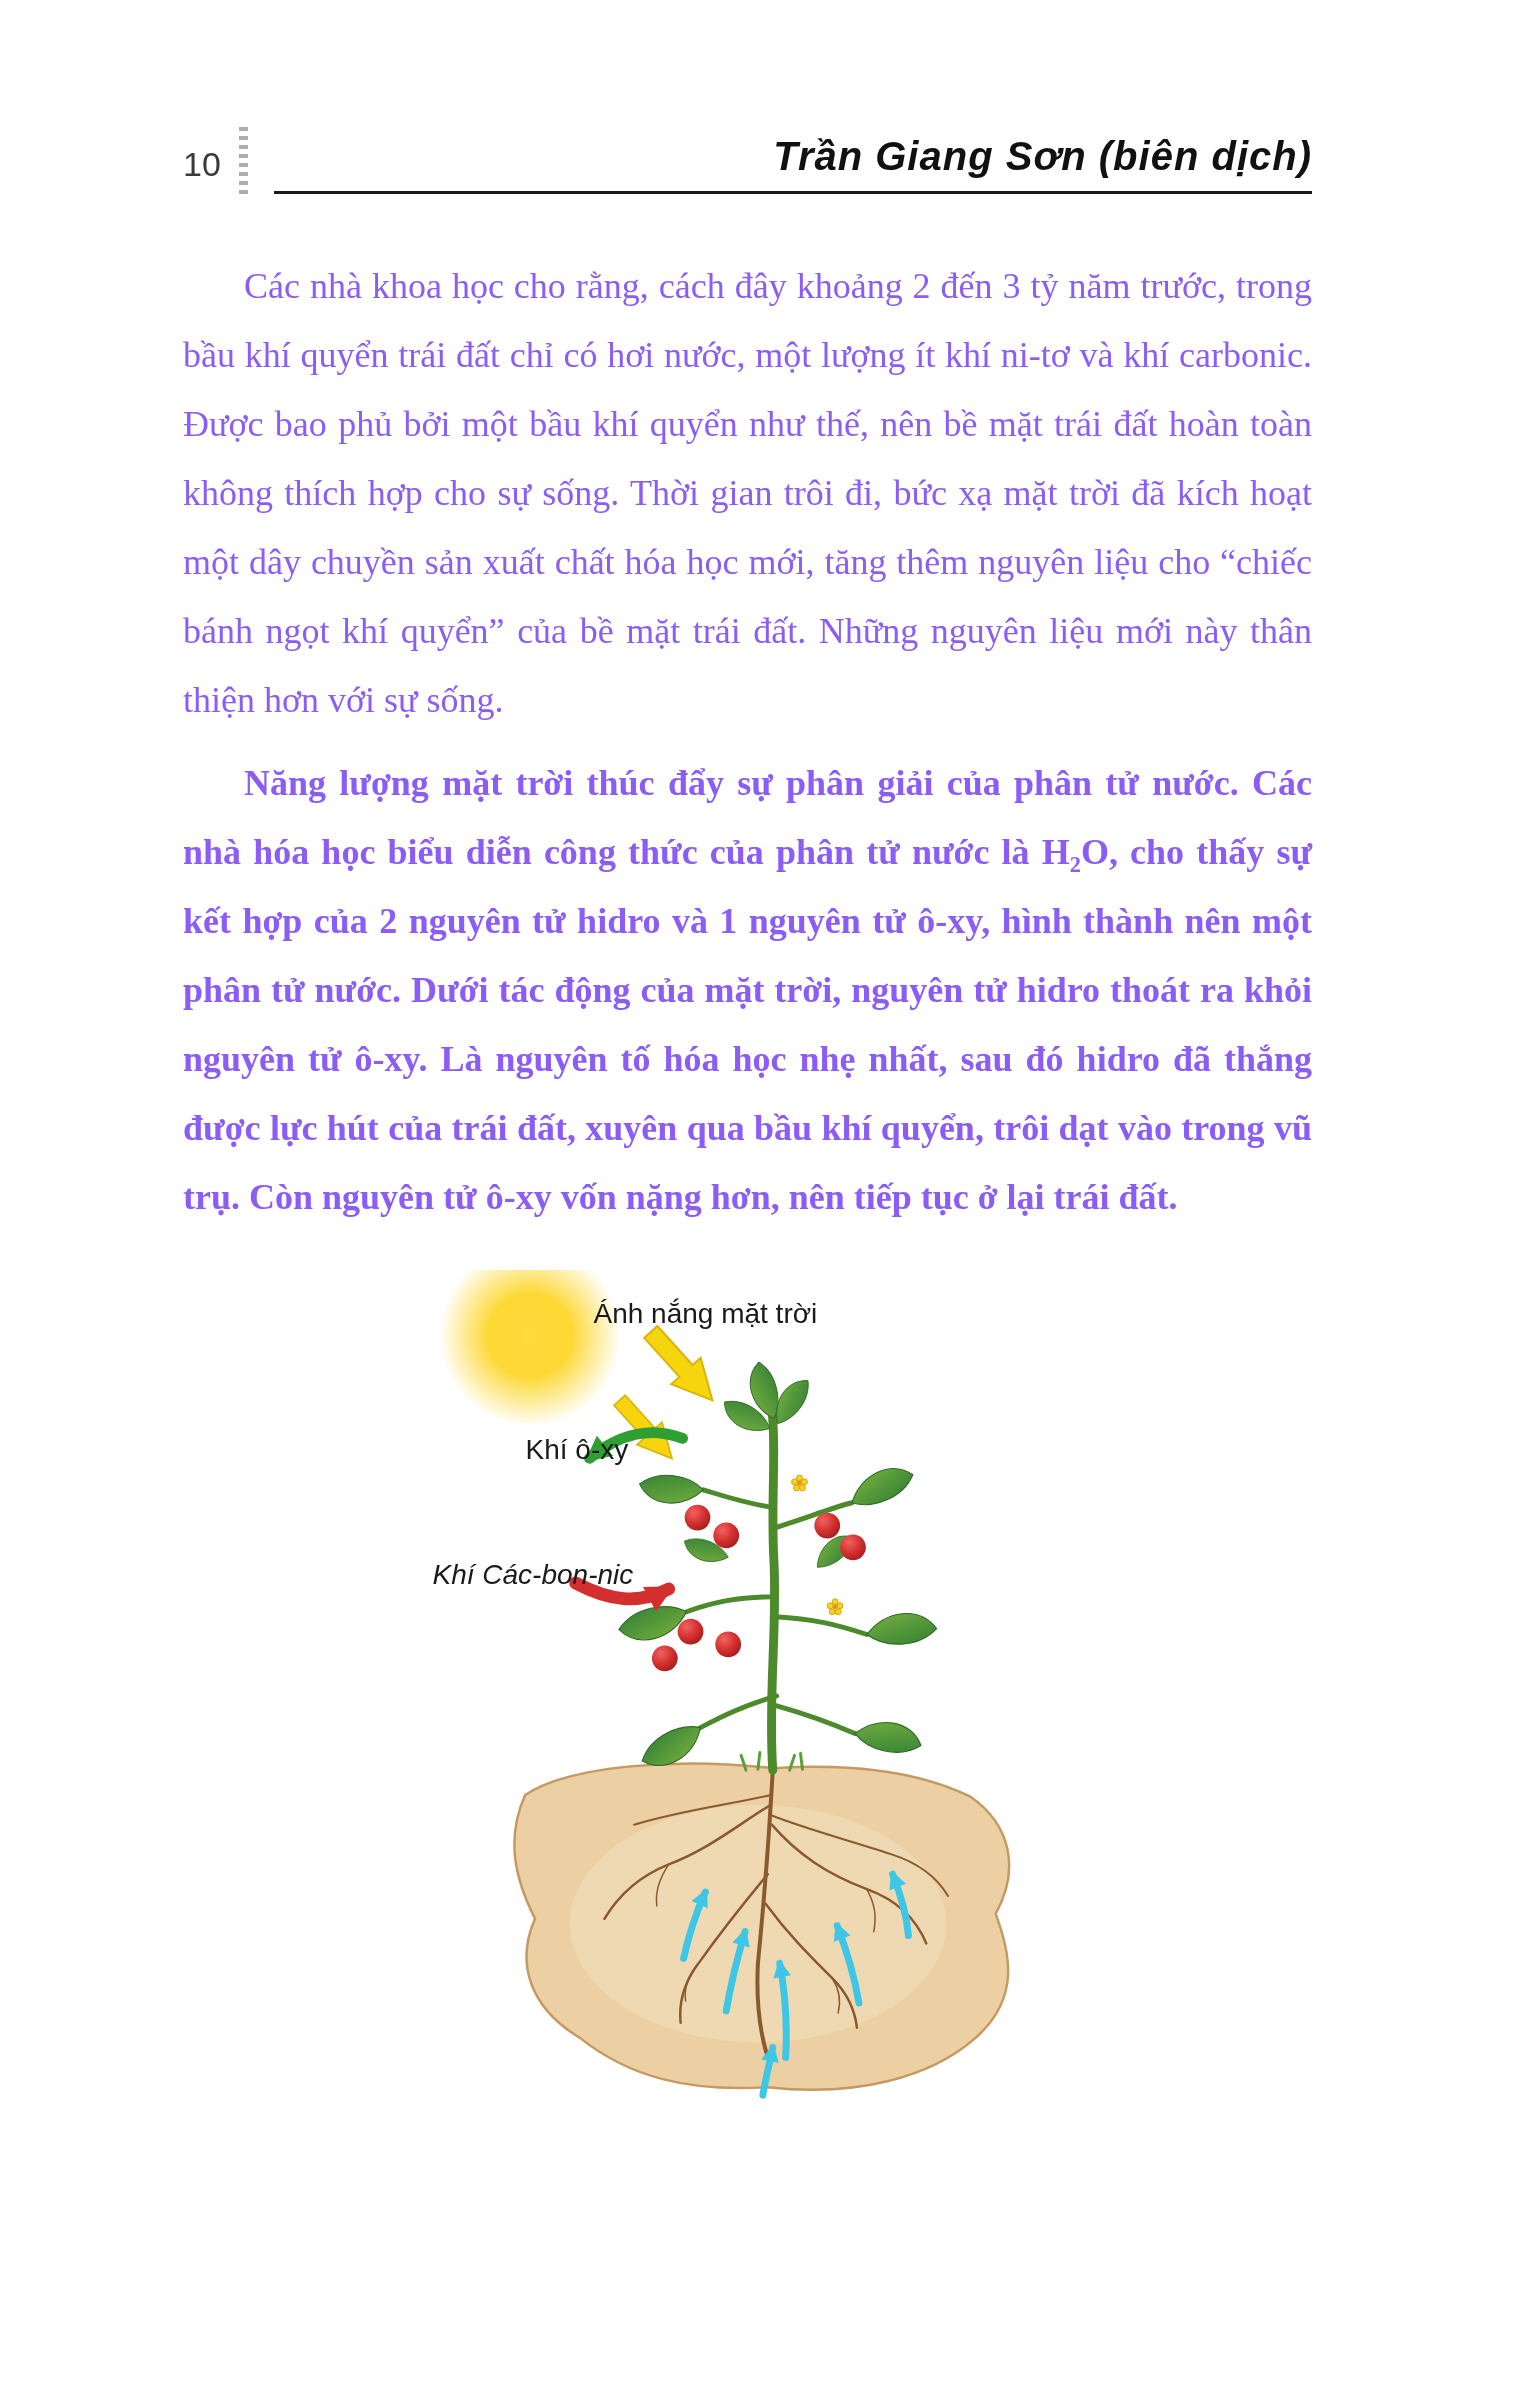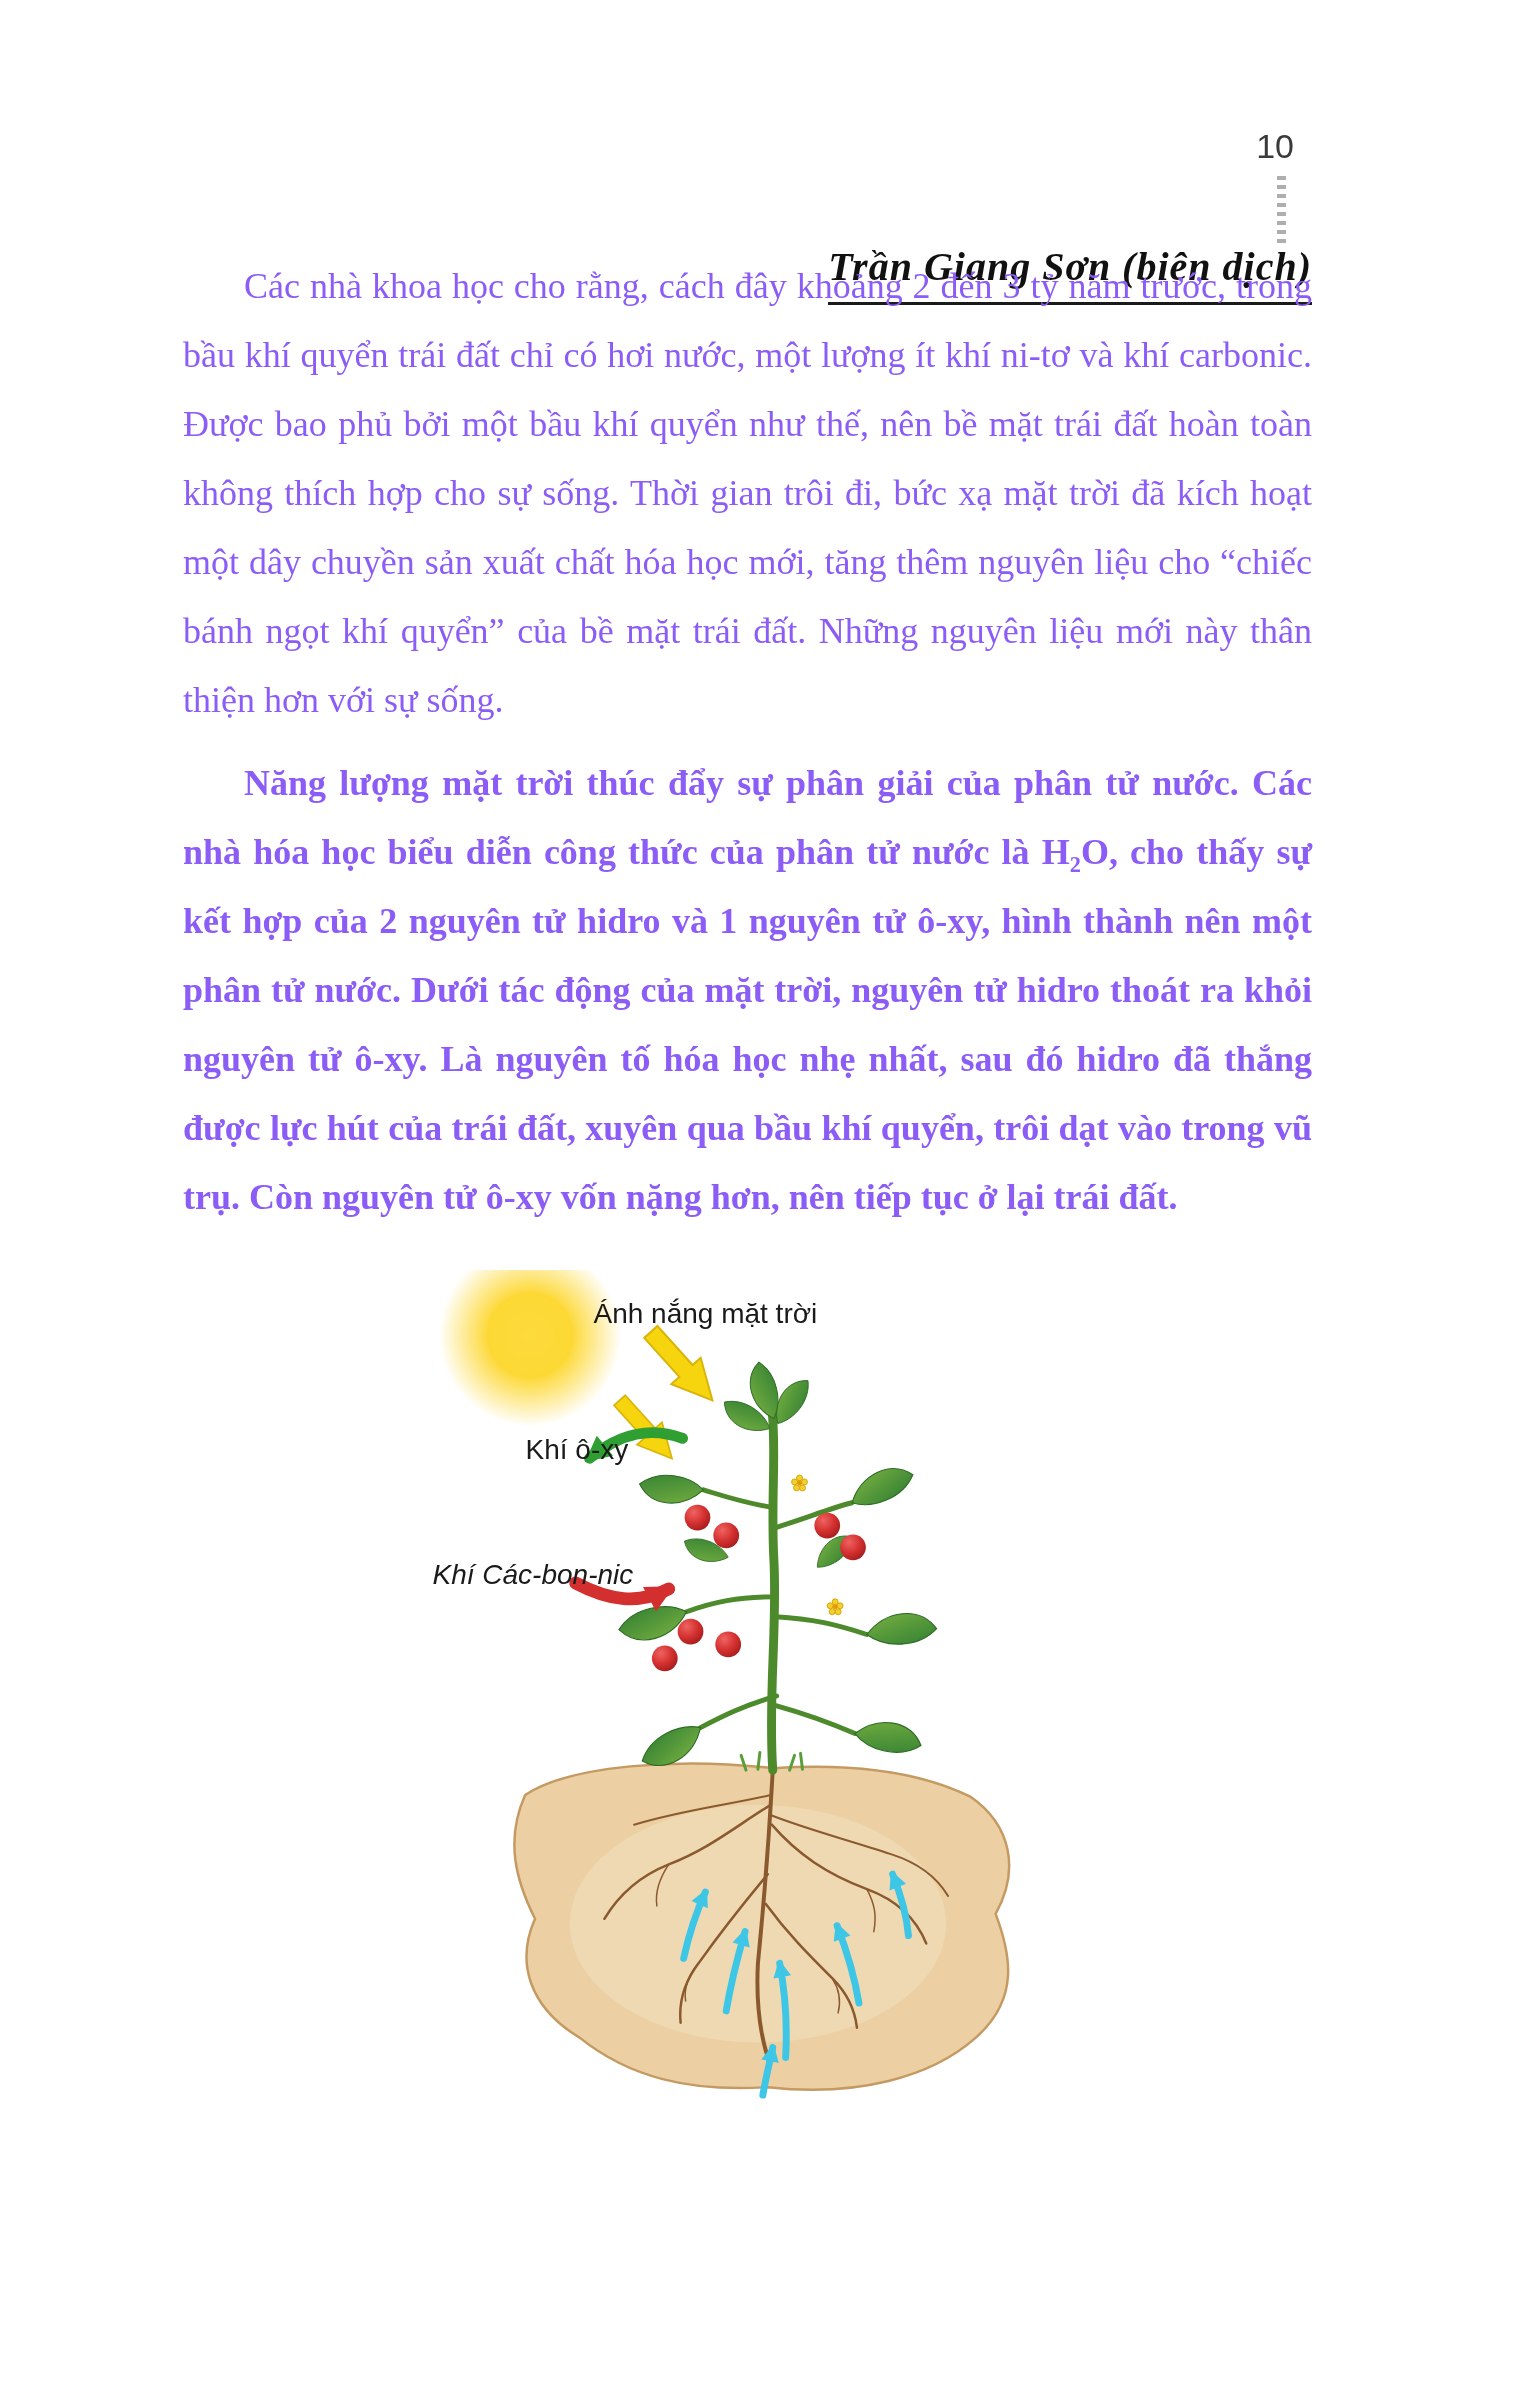--- a/index.html
+++ b/index.html
@@ -9,40 +9,40 @@
     width:1520px; height:2397px;
     margin:0 auto;
     background:#ffffff;
     font-family:"Liberation Serif", serif;
     color:#1c1c1c;
     overflow:hidden;
   }
   
   .page-header {
     position:absolute; top:127px; left:183px; width:1129px;
-    display:flex; align-items:flex-end;flex-direction:column;
+    display:flex; align-items:flex-end;
   }
   .page-number {
     font-family:"Liberation Sans", sans-serif;
     font-size:34px; color:#3a3a3a;
     padding-bottom:10px; margin-right:18px;
   }
   .deco-bar {
     width:9px; height:67px; margin-right:26px;
     background:repeating-linear-gradient(180deg,#9a9a9a 0 4px, transparent 4px 9px);
     opacity:.8;
   }
   .header-right {
     flex:1;
     text-align:right;
     border-bottom:3px solid #1a1a1a;
     padding-bottom:12px;
   }
   .header-title {
-    font-family:Liberation Serif, serif;
+    font-family:Liberation Sans, sans-serif;
     font-style:italic; font-weight:bold;
     font-size:40px; letter-spacing:1px; color:#111;
   }
   
   .content {
     position:absolute; top:252px; left:183px; width:1129px;
   }
   .para {
     font-size:36px; line-height:69px;
     text-align:justify;

